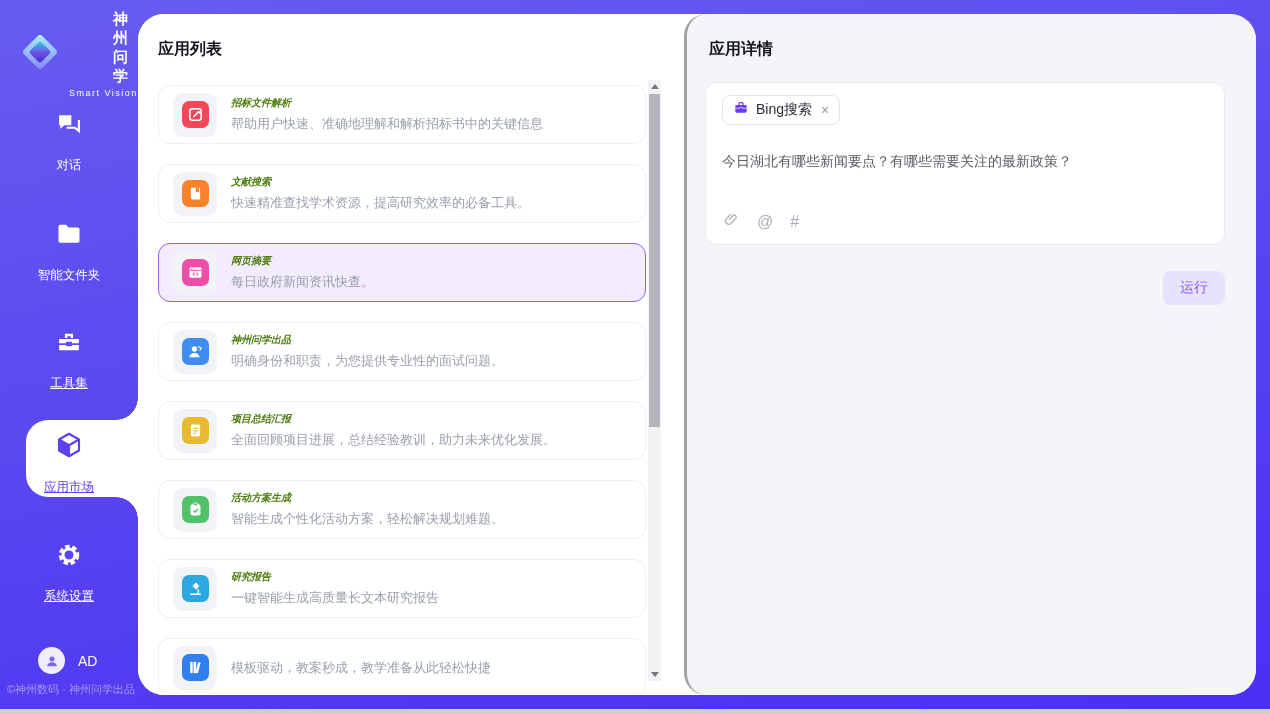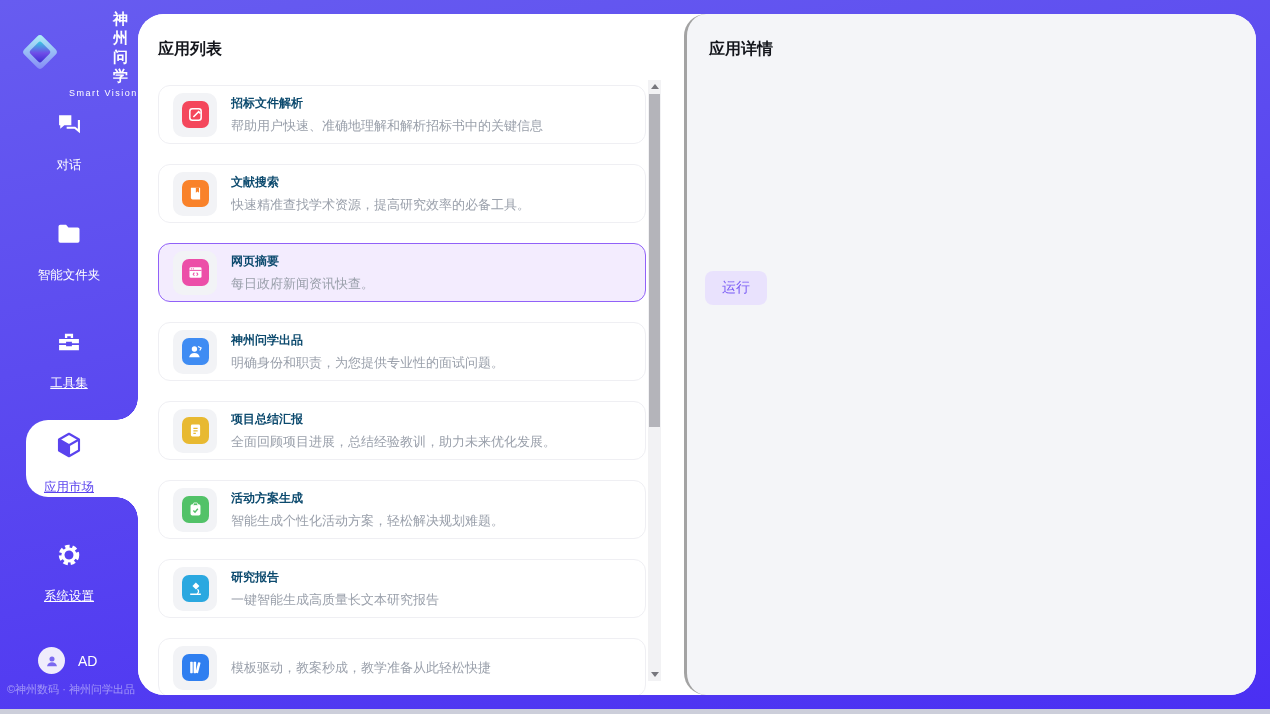--- a/index.html
+++ b/index.html
@@ -41,42 +41,42 @@
   .detail-col .panel-title { left:22px; }
 
   
   .cards { position:absolute; left:20px; top:71px; width:488px; display:flex; flex-direction:column; gap:20px; }
   .card { height:59px; background:#fff; border:1px solid #efeff3; border-radius:12px; display:flex;
     align-items:center; gap:14px; padding:0 14px; cursor:pointer; flex-shrink:0; }
   .card.selected { background:var(--selected-bg,#f3ecfe); border-color:var(--selected-border,#9161f8); }
   .icon-box { width:44px; height:44px; border-radius:10px; background:#f2f3f6; display:grid; place-items:center; flex-shrink:0; }
   .icon-sq { width:27px; height:27px; border-radius:7px; display:grid; place-items:center; }
   .card-text { overflow:hidden; }
-  .card-title { font-size:12px; font-weight:bold; color:#0c4a6e; margin-bottom:5px; }
+  .card-title { font-size:10px; font-weight:bold; color:#4d7c0f; margin-bottom:5px;font-style:italic; }
   .card-desc { font-size:13px; color:#9aa0ab; white-space:nowrap; overflow:hidden; }
 
   
   .scrollbar { position:absolute; left:510px; top:66px; width:13px; height:601px; background:#f2f2f4; }
   .sb-btn { position:absolute; left:0; width:13px; height:13px; display:grid; place-items:center; cursor:pointer; }
   .sb-up { top:0; } .sb-down { bottom:0; }
   .tri-up { width:0; height:0; border-left:4px solid transparent; border-right:4px solid transparent; border-bottom:5px solid #77777d; }
   .tri-down { width:0; height:0; border-left:4px solid transparent; border-right:4px solid transparent; border-top:5px solid #77777d; }
   .sb-thumb { position:absolute; left:1px; top:14px; width:11px; height:333px; background:#b4b4ba; cursor:grab; }
 
   
   .prompt-box { position:absolute; left:18px; top:68px; width:520px; height:163px; background:#fff;
     border:1px solid #e9e9ef; border-radius:12px; padding:12px 16px; }
   .chip { display:inline-flex; align-items:center; gap:7px; height:30px; padding:0 10px;
     border:1px solid #e4e4ea; border-radius:8px; background:#fff; }
   .chip-label { font-size:14px; color:#2c2c34; }
   .chip-close { font-size:14px; color:#9b9ba3; cursor:pointer; margin-left:2px; line-height:1; }
   .prompt-text { margin-top:26px; font-size:14px; color:#5a5b63; line-height:1.5; cursor:text; }
   .attach-row { position:absolute; left:17px; bottom:12px; display:flex; align-items:center; gap:17px; color:#a9adb6; }
   .attach-glyph { font-size:16px; cursor:pointer; }
-  .run-row { position:absolute; left:18px; top:257px; width:520px; display:flex; justify-content:flex-start; }
+  .run-row { position:absolute; left:18px; top:257px; width:520px; display:flex; justify-content:flex-end; }
   .run-btn { background:var(--run-bg,#e9e2fd); color:var(--run-text,#7a5cf5); border:none; border-radius:8px;
     padding:8px 17px; font-size:14px; cursor:pointer; font-family:inherit; }
 </style>
 </head>
 <body>
 
 <div class="sidebar">
   <div class="logo">
     <span>
       <svg width="44" height="44" viewBox="0 0 44 44">
@@ -312,20 +312,45 @@
       <div class="sb-thumb"></div>
       <div class="sb-btn sb-down">
           <span class="tri-down"></span>
         </div>
     </div>
   </div>
 
   <div class="detail-col">
     <div class="panel-title">应用详情</div>
 
+    <div class="prompt-box">
+      <span class="chip">
+        <span>
+          <svg width="16" height="16" viewBox="0 0 24 24">
+            <path d="M9 7.5V5.4A1.4 1.4 0 0 1 10.4 4h3.2A1.4 1.4 0 0 1 15 5.4v2.1" fill="none" stroke="#6b3df2" stroke-width="1.8"></path>
+            <rect x="3.5" y="7.5" width="17" height="11.5" rx="2" fill="#6b3df2"></rect>
+            <path d="M3.5 12.4h6.5v-1.2h4v1.2h6.5" stroke="#fff" stroke-width="1" fill="none"></path>
+          </svg>
+        </span>
+        <span class="chip-label">Bing搜索</span>
+        <span class="chip-close">×</span>
+      </span>
+
+      <div class="prompt-text">今日湖北有哪些新闻要点？有哪些需要关注的最新政策？</div>
+
+      <div class="attach-row">
+        <span>
+          <svg width="17" height="17" viewBox="0 0 24 24">
+            <path d="M8 12.5l5.8-5.8a2.9 2.9 0 0 1 4.1 4.1l-6.8 6.8a4.7 4.7 0 0 1-6.6-6.6l6.8-6.8" fill="none" stroke="#a9adb6" stroke-width="1.7"></path>
+          </svg>
+        </span>
+        <span class="attach-glyph">@</span>
+        <span class="attach-glyph">#</span>
+      </div>
+    </div>
 
     <div class="run-row">
       <button class="run-btn">运行</button>
     </div>
   </div>
 
 </div>
 
 <div class="bottom-strip"></div>
 

